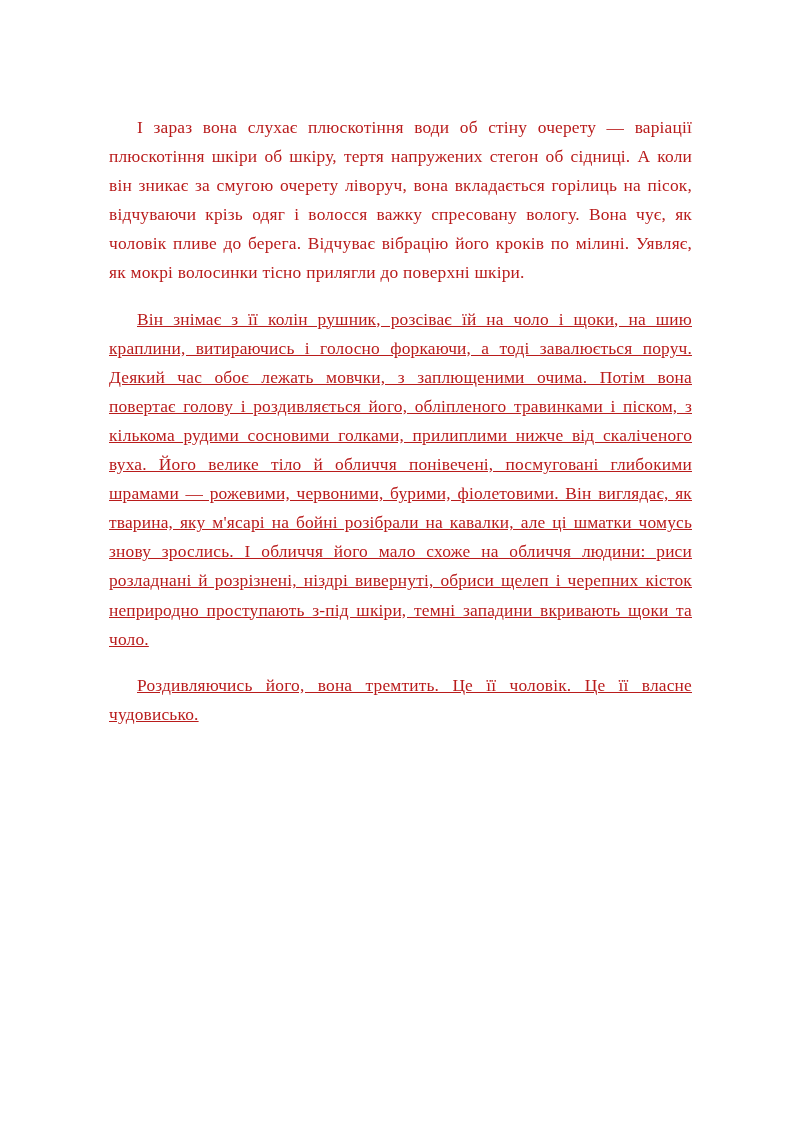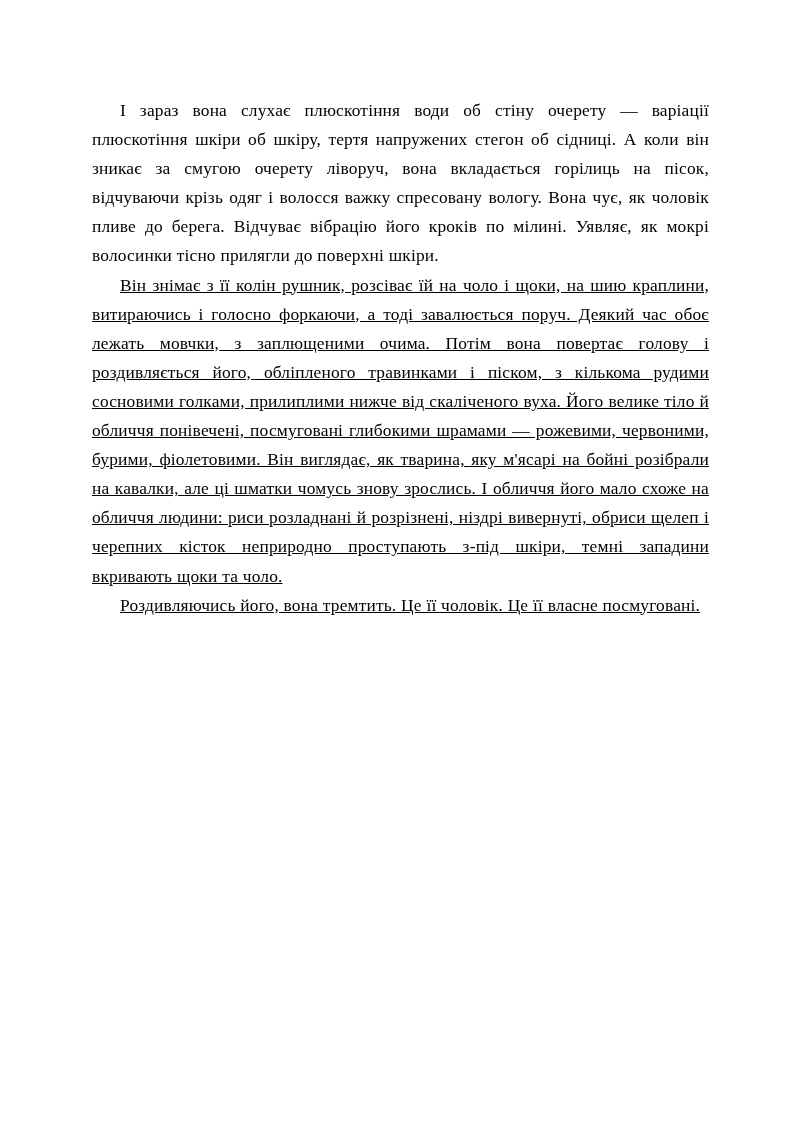--- a/index.html
+++ b/index.html
@@ -21,37 +21,37 @@
     background: #ffffff;
     overflow: hidden;
   }
   .text-column {
     position: absolute;
     left: 92px;
     top: 96px;
     width: 617px;
   }
   .para {
-    margin: 0;
+    margin: 17px;
     text-indent: 28px;
     text-align: justify;
     font-size: 17.4px;
     line-height: 29.1px;
     letter-spacing: 0.01em;
     word-spacing: 0.01em;
     hyphens: manual;
-    color: #000000;
+    color: #b91c1c;
   }
   .para + .para {
     margin-top: 0;
     text-decoration: underline;
   }
 </style>
 </head>
 <body>
 
 <div class="page">
   <div class="text-column">
     <p class="para">І зараз вона слухає плюскотіння води об стіну очерету — варіації плюскотіння шкіри об шкіру, тертя напружених стегон об сідниці. А коли він зникає за смугою очерету ліворуч, вона вкладається горілиць на пісок, відчуваючи крізь одяг і волосся важку спресовану вологу. Вона чує, як чоловік пливе до берега. Відчуває вібрацію його кроків по мілині. Уявляє, як мокрі волосинки тісно прилягли до поверхні шкіри.</p>
     <p class="para">Він знімає з її колін рушник, розсіває їй на чоло і щоки, на шию краплини, витираючись і голосно форкаючи, а тоді завалюється поруч. Деякий час обоє лежать мовчки, з заплющеними очима. Потім вона повертає голову і роздивляється його, обліпленого травинками і піском, з кількома рудими сосновими голками, прилиплими нижче від скаліченого вуха. Його велике тіло й обличчя понівечені, посмуговані глибокими шрамами — рожевими, червоними, бурими, фіолетовими. Він виглядає, як тварина, яку м'ясарі на бойні розібрали на кавалки, але ці шматки чомусь знову зрослись. І обличчя його мало схоже на обличчя людини: риси розладнані й розрізнені, ніздрі вивернуті, обриси щелеп і черепних кісток неприродно проступають з-під шкіри, темні западини вкривають щоки та чоло.</p>
-    <p class="para">Роздивляючись його, вона тремтить. Це її чоловік. Це її власне посмуговані.</p>
+    <p class="para">Роздивляючись його, вона тремтить. Це її чоловік. Це її власне чудовисько.</p>
   </div>
 </div>
 
 </body></html>

